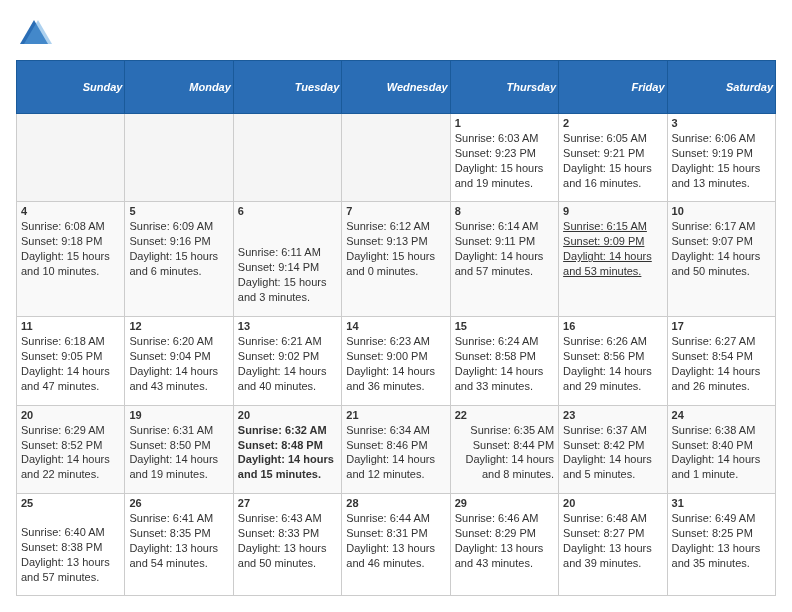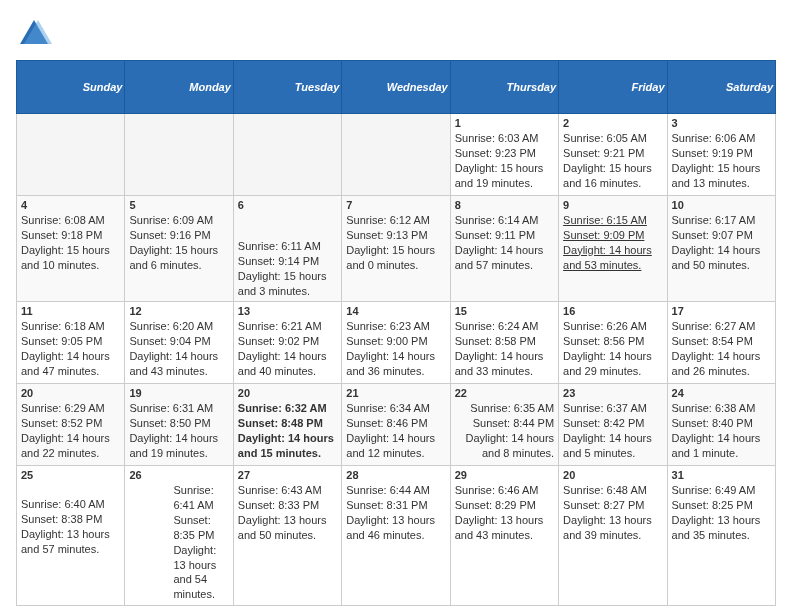--- a/index.html
+++ b/index.html
@@ -319,21 +319,21 @@
         <tr>
           <td>
             <span class="day-number">25</span>
             <div class="day-info" style="white-space: pre-line; margin-top: 16px;">Sunrise: 6:40 AM
 Sunset: 8:38 PM
 Daylight: 13 hours
 and 57 minutes.</div>
           </td>
           <td>
             <span class="day-number">26</span>
-            <div class="day-info" style="white-space: pre-line; margin-left: 44px;">Sunrise: 6:41 AM
+            <div class="day-info" style="white-space: pre-line;">Sunrise: 6:41 AM
 Sunset: 8:35 PM
 Daylight: 13 hours
 and 54 minutes.</div>
           </td>
           <td>
             <span class="day-number">27</span>
             <div class="day-info" style="white-space: pre-line;">Sunrise: 6:43 AM
 Sunset: 8:33 PM
 Daylight: 13 hours
 and 50 minutes.</div>

